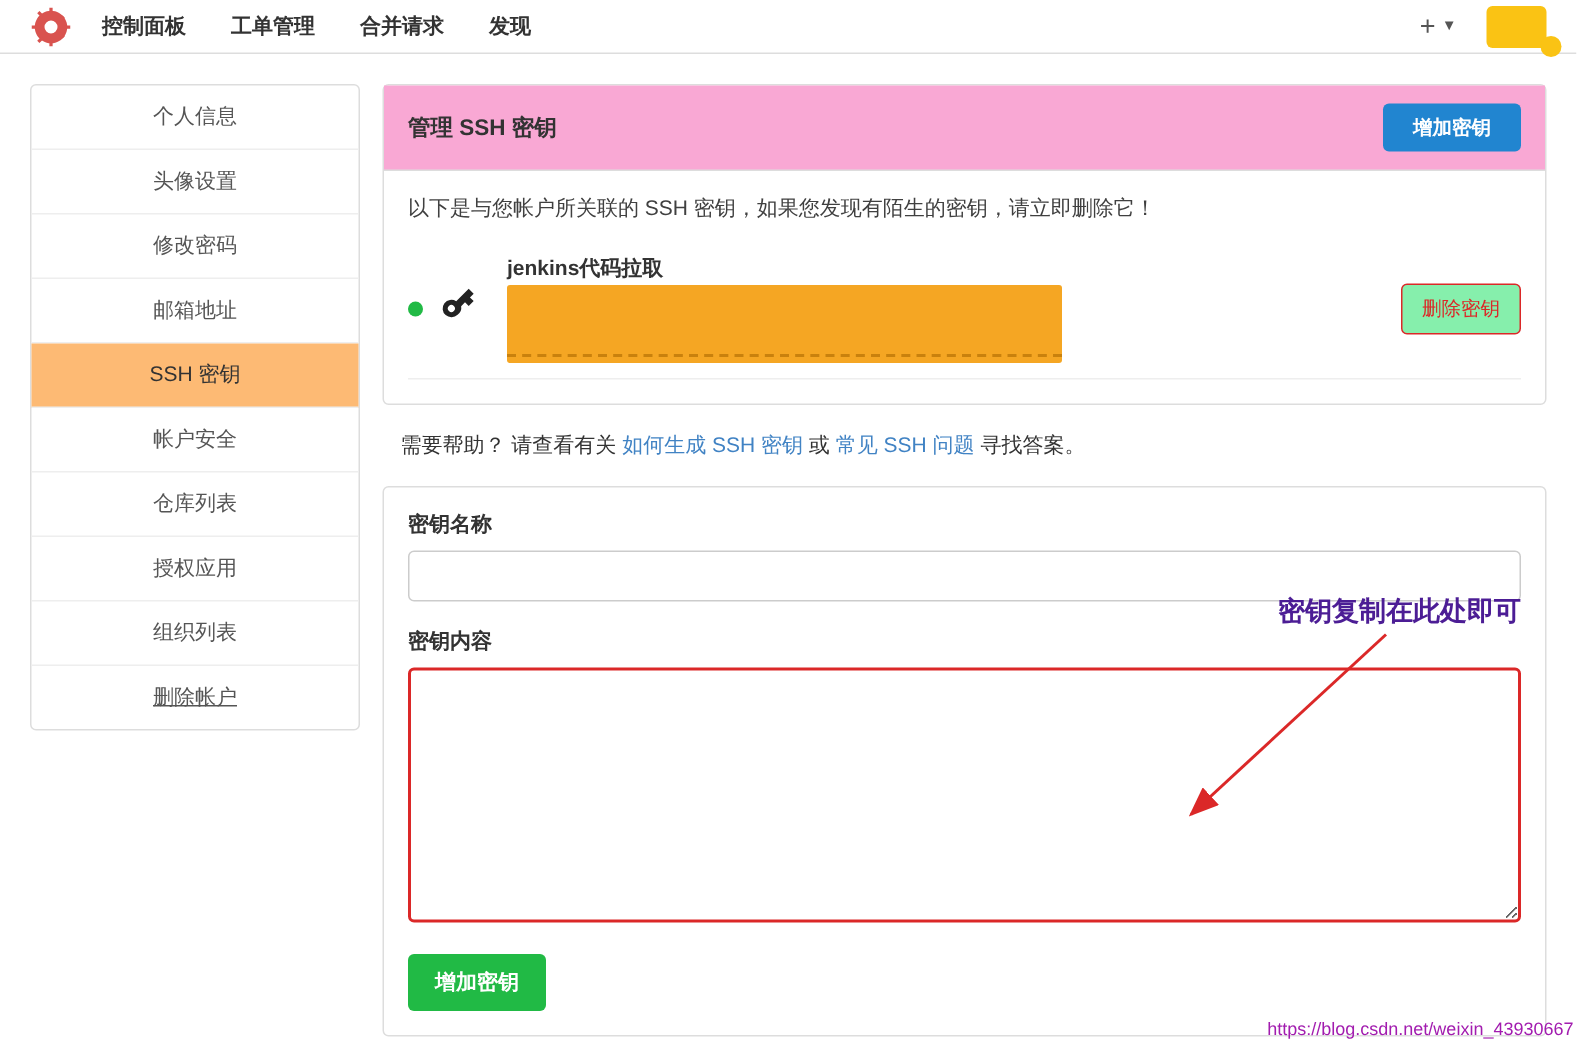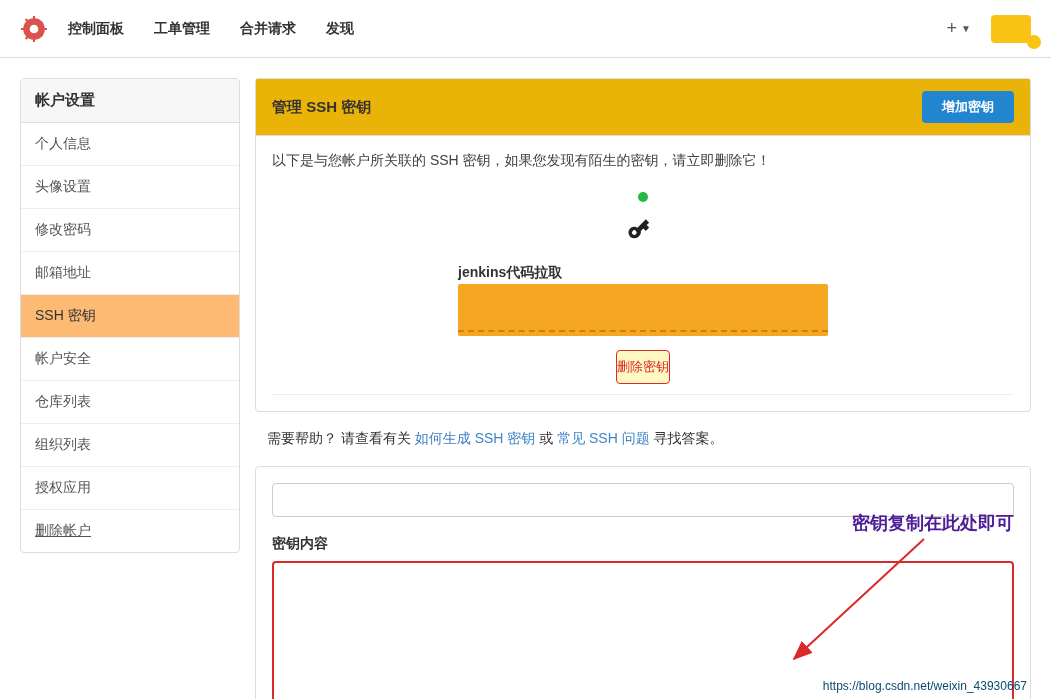--- a/index.html
+++ b/index.html
@@ -1,51 +1,51 @@
 <!DOCTYPE html>
 <html><head>
   <meta charset="utf-8">
   <style>
     * { margin: 0; padding: 0; box-sizing: border-box; }
     body { font-family: -apple-system, "Helvetica Neue", Arial, "PingFang SC", "Microsoft YaHei", sans-serif; background: #fff; color: #333; font-size: 14px; }
     
     
-    .topnav { display: flex; align-items: center; padding: 0 20px; height: 58px; border-bottom: 1px solid #ddd; }
+    .topnav { display: flex; align-items: center; padding: 0 20px; height: 36px; border-bottom: 1px solid #ddd; }
     .logo { width: 28px; height: 28px; margin-right: 20px; display: flex; align-items: center; justify-content: center; }
     .nav-links { display: flex; gap: 30px; flex: 1; }
     .nav-link { color: #333; font-weight: 600; font-size: 14px; cursor: pointer; }
     .nav-right { display: flex; align-items: center; gap: 20px; }
     .plus-dropdown { display: flex; align-items: center; gap: 4px; cursor: pointer; font-size: 18px; color: #555; }
     .avatar-dropdown { display: flex; align-items: center; gap: 4px; cursor: pointer; }
     .avatar-scribble { width: 40px; height: 28px; background: #fac314; border-radius: 4px; position: relative; }
     .avatar-scribble::after { content: ""; position: absolute; right: -10px; bottom: -6px; width: 14px; height: 14px; background: #fac314; border-radius: 50%; }
     
     
     .container { display: flex; gap: 15px; padding: 20px; max-width: 1051px; }
     .sidebar { width: 220px; flex-shrink: 0; }
     .main { flex: 1; min-width: 0; }
     
     
     .panel { background: #fff; border: 1px solid #ddd; border-radius: 4px; }
     .sidebar-header { font-weight: 700; font-size: 15px; padding: 12px 14px; background: #f7f7f7; border-bottom: 1px solid #ddd; }
-    .sidebar-item { padding: 12px 14px; border-bottom: 1px solid #eee; cursor: pointer; color: #555; }
+    .sidebar-item { padding: 12px 14px; border-bottom: 1px solid #eee; cursor: pointer; color: #555; text-align: center; }
     .sidebar-item:last-child { border-bottom: none; text-decoration: underline; }
     .sidebar-item.active { background: #fdba74; font-weight: 400; color: #333; }
     
     
-    .section-header { display: flex; align-items: center; justify-content: space-between; padding: 12px 16px; background: #eab308; border-bottom: 1px solid #ddd; }
+    .section-header { display: flex; align-items: center; justify-content: space-between; padding: 12px 16px; background: #f9a8d4; border-bottom: 1px solid #ddd; }
     .section-title { font-weight: 700; font-size: 15px; }
     .btn-blue { background: #2185d0; color: #fff; border: none; border-radius: 4px; padding: 7px 20px; font-size: 13px; cursor: pointer; font-weight: 600; }
     .btn-green { background: #21ba45; color: #fff; border: none; border-radius: 4px; padding: 10px 18px; font-size: 14px; cursor: pointer; font-weight: 600; }
-    .btn-red-outline { background: #fef9c3; color: #db2828; border: 1px solid #db2828; border-radius: 4px; padding: 7px 0; font-size: 13px; cursor: pointer; }
+    .btn-red-outline { background: #86efac; color: #db2828; border: 1px solid #db2828; border-radius: 4px; padding: 7px 13px; font-size: 13px; cursor: pointer; }
     
     .section-body { padding: 16px; }
     .desc { color: #404040; margin-bottom: 16px; }
     
-    .key-row { display: flex; align-items: center; gap: 14px; padding: 6px 0 10px 0; border-bottom: 1px solid #eee; flex-direction: column; }
+    .key-row { display: flex; align-items: center; gap: 14px; padding: 6px 0 10px 0; border-bottom: 1px solid #eee; }
     .key-status { width: 10px; height: 10px; background: #21ba45; border-radius: 50%; flex-shrink: 0; }
     .key-icon { font-size: 24px; color: #333; transform: rotate(-45deg); flex-shrink: 0; }
     .key-info { flex: 1; min-width: 0; }
     .key-name { font-weight: 700; font-size: 14px; margin-bottom: 2px; }
     .key-fp-redacted { height: 52px; background: #f5a623; width: 370px; border-radius: 2px; position: relative; }
     .key-fp-redacted::after { content: ""; position: absolute; left: 0; right: 0; bottom: 4px; height: 2px; border-bottom: 2px dashed #c9810d; }
     .key-actions { flex-shrink: 0; }
     
     .help-row { margin: 18px 12px; color: #333; }
     .help-row a { color: #4183c4; text-decoration: none; }
@@ -53,21 +53,21 @@
     .form-group { margin-bottom: 18px; }
     .form-label { display: block; font-weight: 700; margin-bottom: 8px; font-size: 14px; }
     .form-input { width: 100%; border: 1px solid #ccc; border-radius: 4px; padding: 8px 10px; font-size: 14px; font-family: inherit; }
     .form-textarea { width: 100%; border: 2px solid #db2828; border-radius: 4px; padding: 8px 10px; font-size: 14px; font-family: inherit; height: 170px; resize: vertical; }
     
     
     .annotation-wrap { position: relative; }
     .annotation-text { position: absolute; right: 0px; top: -24px; color: #4c1d95; font-size: 18px; font-weight: 700; white-space: nowrap; }
     .annotation-svg { position: absolute; pointer-events: none; }
     
-    .watermark { position: fixed; right: 24px; bottom: 6px; color: #0c4a6e; font-size: 12px; }
+    .watermark { position: fixed; right: 2px; bottom: 6px; color: #a21caf; font-size: 12px; }
   </style>
 </head>
 <body>
 
 <div class="topnav">
   <div class="logo">
     <svg width="26" height="26" viewBox="0 0 24 24">
         <path fill="#d9534f" d="M12 2a10 10 0 1 0 .001 0zM12 8a4 4 0 1 1 0 8a4 4 0 0 1 0-8z"></path>
         <path fill="#d9534f" d="M11 0h2v4h-2zM11 20h2v4h-2zM0 11h4v2H0zM20 11h4v2h-4zM3.5 3.5l1.4-1.4 2.8 2.8-1.4 1.4zM16.3 16.3l1.4-1.4 2.8 2.8-1.4 1.4zM3.5 20.5l2.8-2.8 1.4 1.4-2.8 2.8zM16.3 7.7l2.8-2.8 1.4 1.4-2.8 2.8z"></path>
       </svg>
@@ -86,30 +86,29 @@
     <div class="avatar-dropdown">
       <div class="avatar-scribble"></div>
     </div>
   </div>
 </div>
 
 <div class="container">
 
   <div class="sidebar">
     <div class="panel">
-      <div class="sidebar-header">帐户设置</div>
       <div class="sidebar-item">个人信息</div>
       <div class="sidebar-item">头像设置</div>
       <div class="sidebar-item">修改密码</div>
       <div class="sidebar-item">邮箱地址</div>
       <div class="sidebar-item active">SSH 密钥</div>
       <div class="sidebar-item">帐户安全</div>
       <div class="sidebar-item">仓库列表</div>
+      <div class="sidebar-item">授权应用</div>
       <div class="sidebar-item">组织列表</div>
-      <div class="sidebar-item">授权应用</div>
       <div class="sidebar-item">删除帐户</div>
     </div>
   </div>
 
   <div class="main">
 
     <div class="panel">
       <div class="section-header">
         <span class="section-title">管理 SSH 密钥</span>
         <button class="btn-blue">增加密钥</button>
@@ -134,20 +133,21 @@
       </div>
     </div>
 
     <div class="help-row">
       <span>需要帮助？  请查看有关 </span><a href="#">如何生成 SSH 密钥</a><span> 或 </span><a href="#">常见 SSH 问题</a><span> 寻找答案。</span>
     </div>
 
     <div class="panel">
       <div class="section-body">
         <div class="form-group">
+          <label class="form-label">密钥名称</label>
           <input class="form-input" type="text" style="">
         </div>
         <div class="form-group annotation-wrap">
           <div class="annotation-text">密钥复制在此处即可</div>
           <svg class="annotation-svg" style="right:60px; top:-6px;" width="200" height="150">
             <defs>
               <marker id="arrowhead" markerWidth="10" markerHeight="8" refX="9" refY="4" orient="auto">
                 <polygon points="0 0, 10 4, 0 8" fill="#db2828"></polygon>
               </marker>
             </defs>

